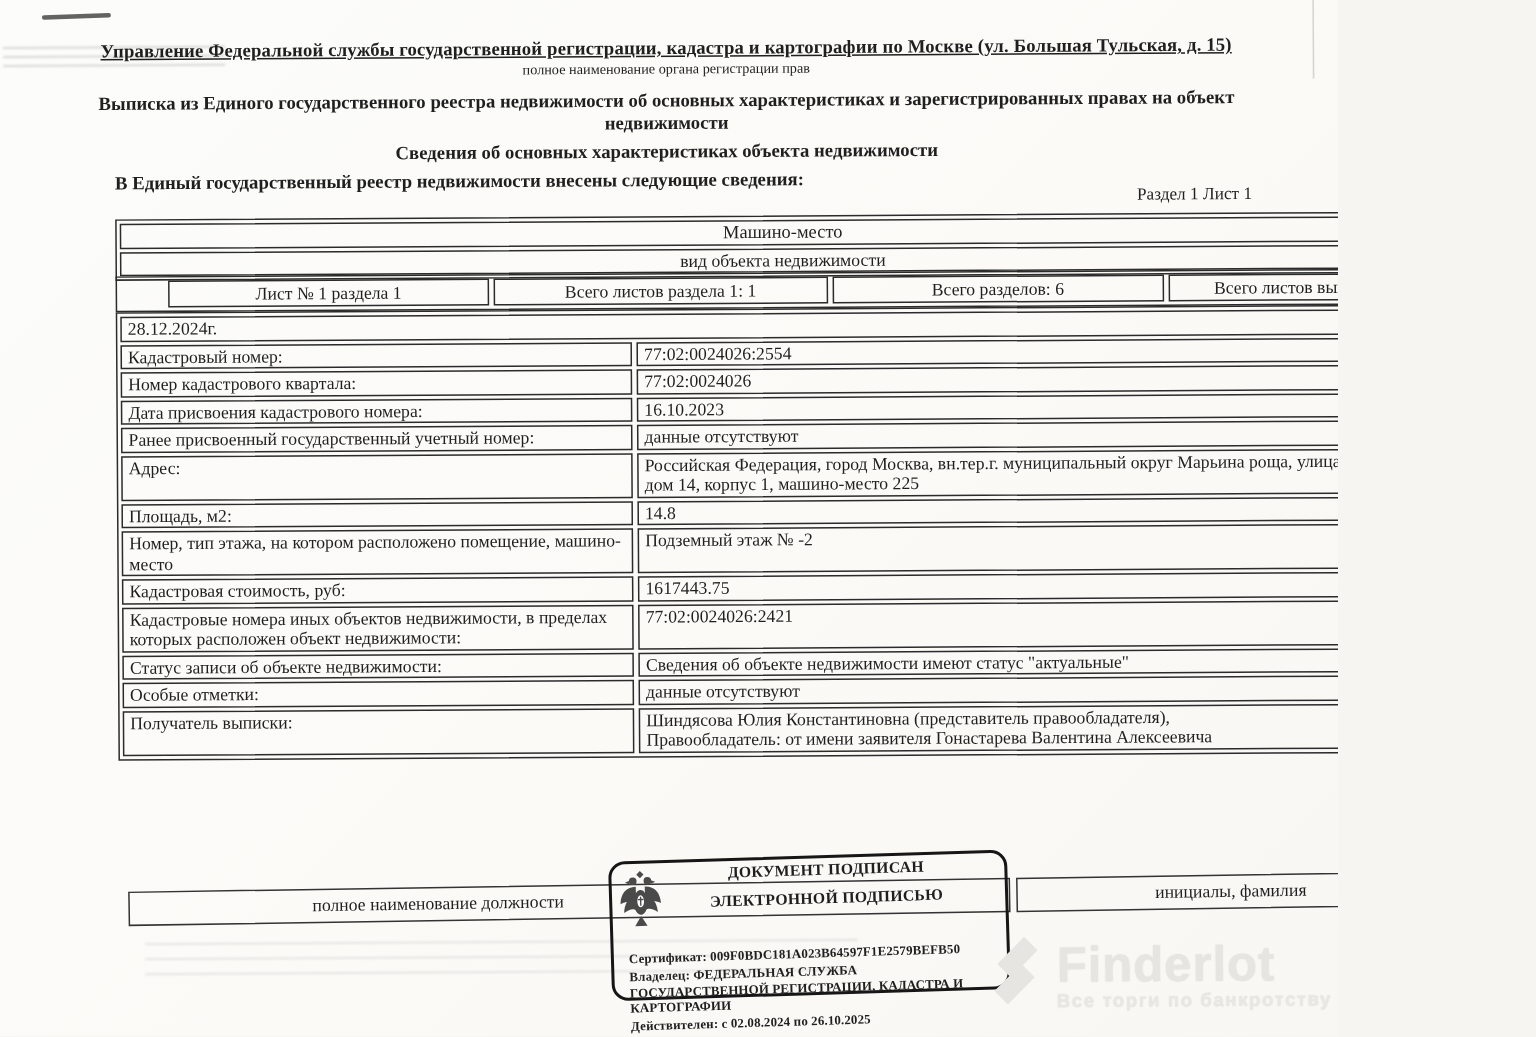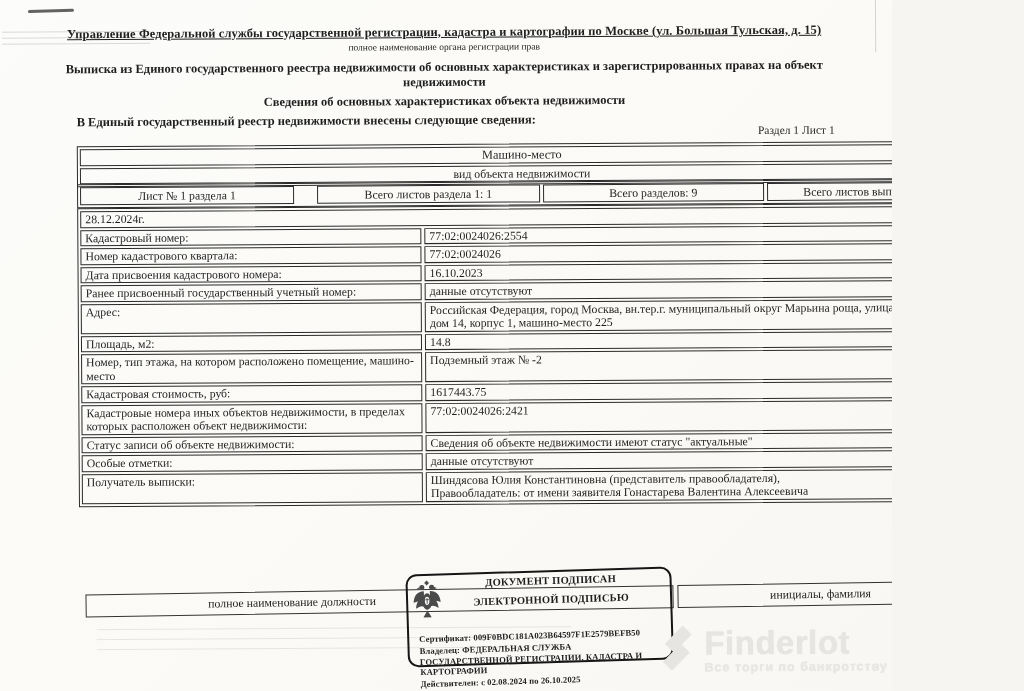--- a/index.html
+++ b/index.html
@@ -38,21 +38,21 @@
   .tblA{top:144px;}
   .tblB{top:182px;}
   .tblC{top:206px;}
   .cellbox{border:1px solid #2b2b2b;box-sizing:border-box;font-size:11.8px;line-height:13.5px;
     padding:1px 4px 0 4px;min-height:16px;}
   .center{text-align:center;}
   .tblA .cellbox + .cellbox{margin-top:2px;}
   .obj-type{font-size:12.3px;}
   .cols4{display:flex;gap:3px;}
   .cols4 .cellbox{padding-top:2px;min-height:17px;}
-  .c1{width:24.2%;} .c2{width:25.2%;margin-left:20px;} .c3{width:25.0%;} .c4{flex:1;}
+  .c1{width:24.2%;margin-left:32px;} .c2{width:25.2%;} .c3{width:25.0%;} .c4{flex:1;}
   .row{display:flex;gap:3px;margin-top:2px;}
   .row:first-child{margin-top:0;}
   .lab{width:341px;flex:0 0 341px;}
   .val{flex:1;white-space:pre-line;}
 
   
   .sig-row{position:absolute;top:588px;left:84px;width:878px;height:23px;display:flex;gap:4px;
     transform:rotate(-0.55deg);font-size:11.8px;}
   .sig-cell{border:1.5px solid #333;box-sizing:border-box;display:flex;align-items:center;justify-content:center;}
   .sig-left{width:588px;padding-right:175px;}
@@ -97,21 +97,21 @@
 
     <div class="tbl tblA">
       <div class="cellbox center obj-type">Машино-место</div>
       <div class="cellbox center">вид объекта недвижимости</div>
     </div>
 
     <div class="tbl tblB">
       <div class="cols4">
         <div class="cellbox center c1">Лист № 1 раздела 1</div>
         <div class="cellbox center c2">Всего листов раздела 1: 1</div>
-        <div class="cellbox center c3">Всего разделов: 9</div>
+        <div class="cellbox center c3">Всего разделов: 6</div>
         <div class="cellbox center c4">Всего листов выписки: 6</div>
       </div>
     </div>
 
     <div class="tbl tblC">
       <div class="row">
           <div class="cellbox" style="flex:1;">28.12.2024г.</div>
         </div>
 
       <div class="row">

